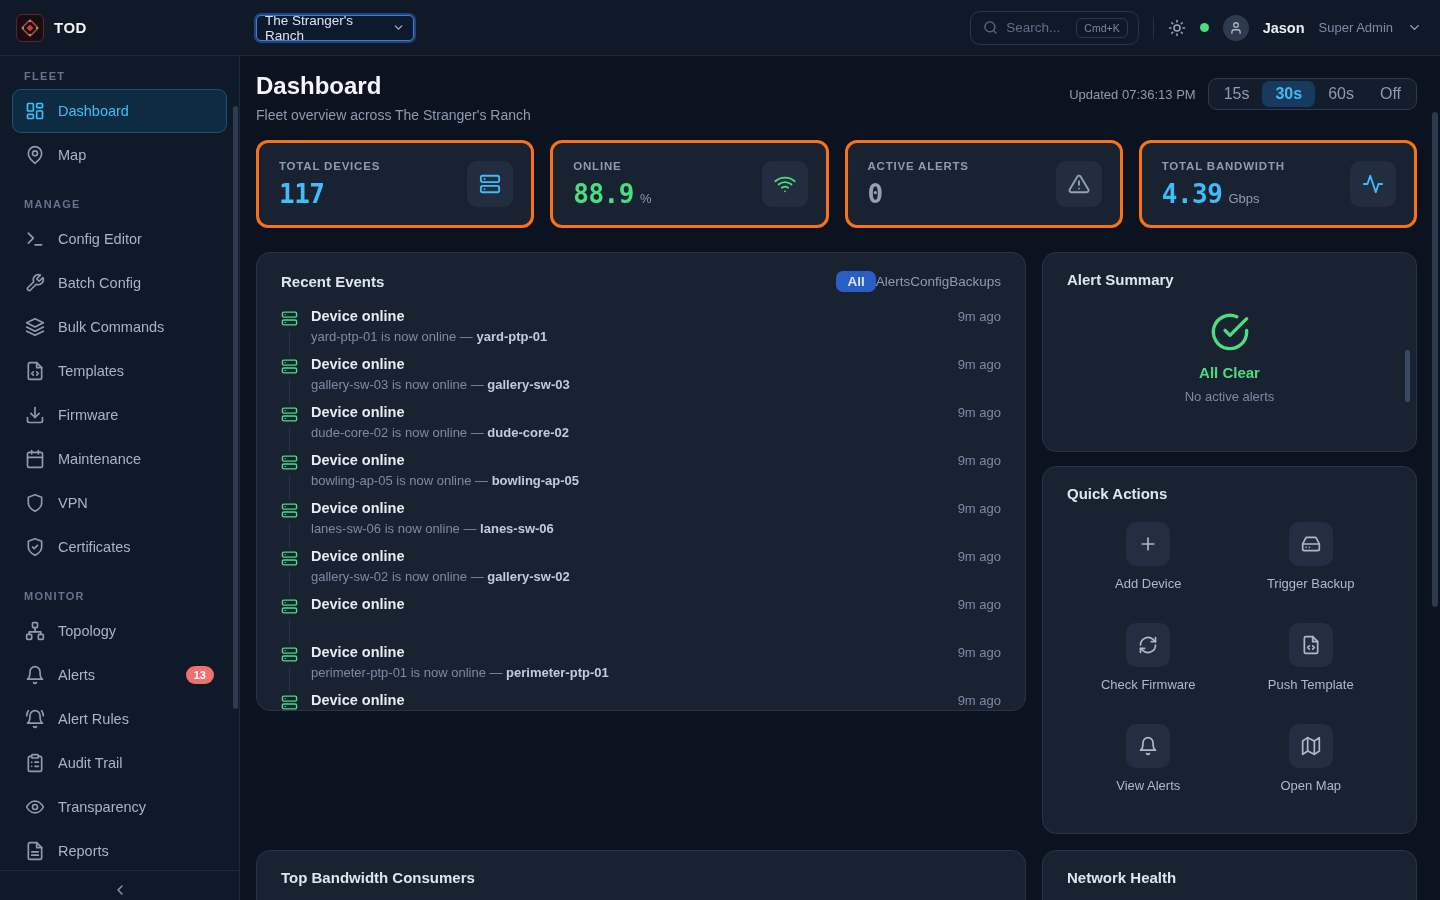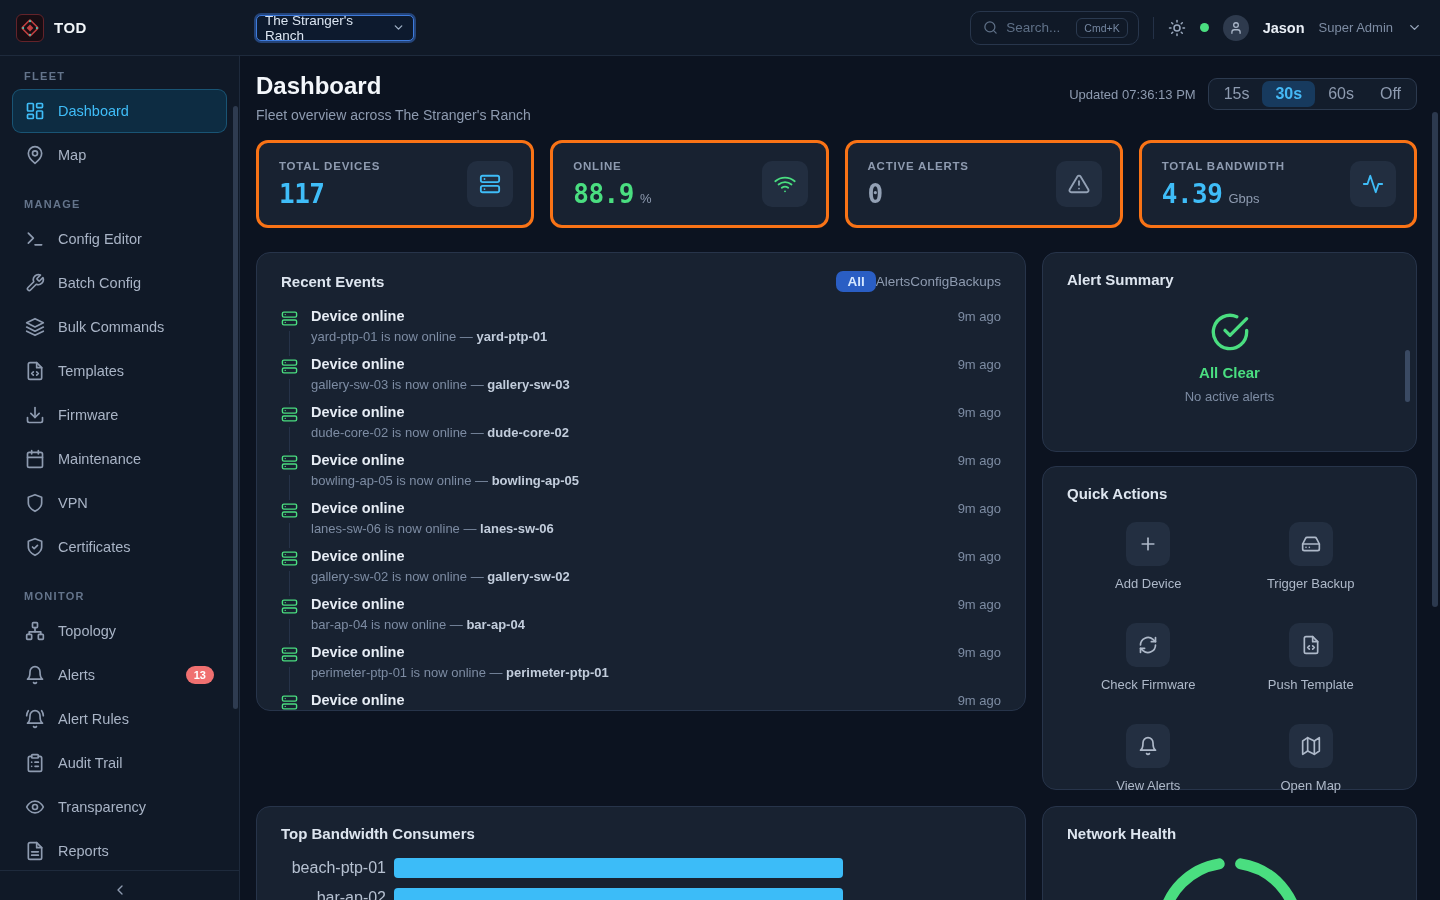--- a/index.html
+++ b/index.html
@@ -86,21 +86,21 @@
 
   .right-col { display:flex; flex-direction:column; gap:14px; }
 
   
   .alert-summary { height:200px; display:flex; flex-direction:column; }
   .alert-center { flex:1; display:flex; flex-direction:column; align-items:center; justify-content:center; padding-bottom:6px; }
   .alert-status { color:#4ade80; font-size:15px; font-weight:700; margin-top:12px; }
   .alert-subtext { color:#7d8ca3; font-size:13px; margin-top:8px; }
 
   
-  .quick-actions { height:324px; }
+  .quick-actions { height:368px; }
   .qa-grid { margin-top:20px; display:grid; grid-template-columns:1fr 1fr; row-gap:32px; }
   .qa-item { display:flex; flex-direction:column; align-items:center; cursor:pointer; }
   .qa-chip { width:44px; height:44px; border-radius:10px; background:#232f41; color:#aeb9c9; display:flex; align-items:center; justify-content:center; }
   .qa-label { font-size:13px; color:#aeb9c9; margin-top:10px; }
 
   
   .bw-panel { height:320px; }
   .bw-rows { margin-top:16px; }
   .bw-row { display:flex; align-items:center; margin-bottom:10px; }
   .bw-label { width:105px; flex:0 0 105px; text-align:right; font-size:16px; color:#b6c1d1; margin-right:8px; white-space:nowrap; }
@@ -543,21 +543,20 @@
               <span class="event-ic">
                 <svg width="17" height="17" viewBox="0 0 24 24" fill="none" stroke="currentColor" stroke-width="2" stroke-linecap="round" stroke-linejoin="round">
                   <rect x="2" y="3" width="20" height="7" rx="2"></rect>
                   <rect x="2" y="14" width="20" height="7" rx="2"></rect>
                   <line x1="6" y1="6.5" x2="6.01" y2="6.5"></line>
                   <line x1="6" y1="17.5" x2="6.01" y2="17.5"></line>
                 </svg>
               </span>
               <div class="event-body">
                 <div class="event-title">Device online</div>
-                <div class="event-sub"><span class="desc">bar-ap-04 is now online</span> — <span class="dev">bar-ap-04</span></div>
               </div>
               <span class="event-time">9m ago</span>
             </div>
             <div class="event-item">
               <span class="event-ic">
                 <svg width="17" height="17" viewBox="0 0 24 24" fill="none" stroke="currentColor" stroke-width="2" stroke-linecap="round" stroke-linejoin="round">
                   <rect x="2" y="3" width="20" height="7" rx="2"></rect>
                   <rect x="2" y="14" width="20" height="7" rx="2"></rect>
                   <line x1="6" y1="6.5" x2="6.01" y2="6.5"></line>
                   <line x1="6" y1="17.5" x2="6.01" y2="17.5"></line>

